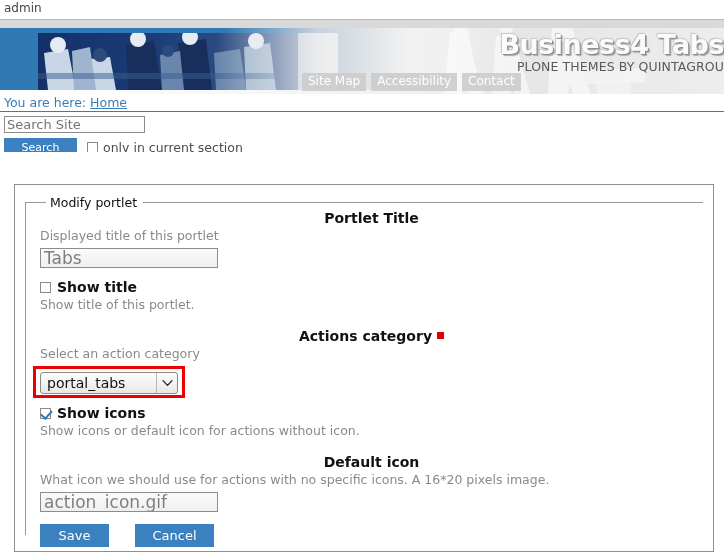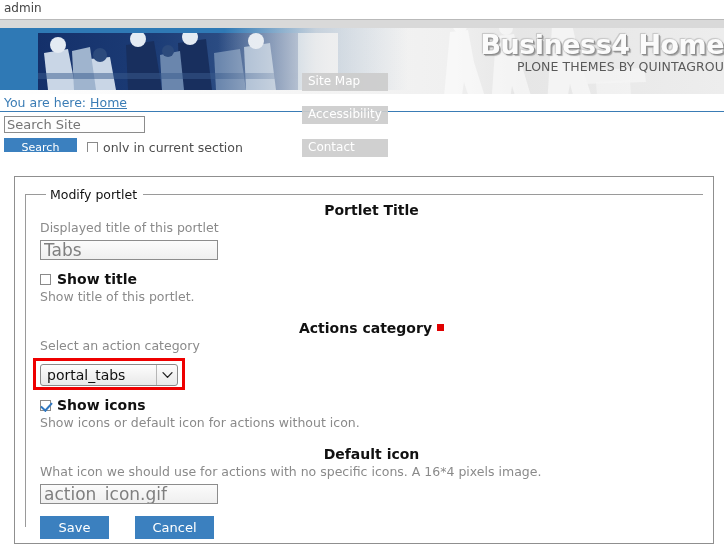--- a/index.html
+++ b/index.html
@@ -108,23 +108,22 @@
     white-space: nowrap;
     margin-top: -1px;
   }
 
   
   .site-actions {
     position: absolute;
     left: 302px;
     top: 73px;
     display: flex;
-    gap: 15px;
+    gap: 5px;
     z-index: 5;
-    flex-direction: column;
   }
   .site-actions a {
     display: inline-block;
     background: rgba(204,204,204,.92);
     color: #ffffff;
     font-size: 12px;
     line-height: 15px;
     padding: 1px 6px 2px 6px;
     text-decoration: none;
     white-space: nowrap;
@@ -212,21 +211,21 @@
     position: absolute;
     left: 0;
     top: 152px;
     width: 724px;
     height: 404px;
     background: #ffffff;
   }
   .content-box {
     position: absolute;
     left: 14px;
-    top: 24px;
+    top: 32px;
     width: 700px;
     height: 368px;
     border: 1px solid #8f8f8f;
     box-sizing: border-box;
     background: #ffffff;
   }
 
   fieldset.modify {
     position: absolute;
     left: 10px;
@@ -421,21 +420,21 @@
       <circle cx="62" cy="22" r="7"></circle>
       <circle cx="130" cy="18" r="6"></circle>
     </g>
     <g fill="#3a5c8e" opacity="0.5">
       <rect x="0" y="40" width="260" height="6"></rect>
     </g>
   </svg>
   <div class="banner-photo-fade"></div>
 
   <div class="logo-wrap">
-    <div class="logo-title">Business4 Home</div>
+    <div class="logo-title">Business4 Tabs</div>
     <div class="logo-sub">PLONE THEMES BY QUINTAGROU</div>
   </div>
 </div>
 
 <div class="site-actions">
   <a href="#">Site Map</a>
   <a href="#">Accessibility</a>
   <a href="#">Contact</a>
 </div>
 
@@ -497,21 +496,21 @@
       <div class="cb-row">
         <span class="cb checked"></span>
         <span class="cb-label">Show icons</span>
       </div>
       <div class="fld-help">Show icons or default icon for actions without icon.</div>
 
       <div class="spacer-11"></div>
 
       <div class="fld">
         <div class="fld-label">Default icon</div>
-        <div class="fld-help">What icon we should use for actions with no specific icons. A 16*4 pixels image.</div>
+        <div class="fld-help">What icon we should use for actions with no specific icons. A 16*20 pixels image.</div>
         <input class="txt-input" type="text" value="action_icon.gif" style="">
       </div>
 
       <div class="btn-row">
         <button class="form-btn">Save</button>
         <button class="form-btn cancel">Cancel</button>
       </div>
 
     </fieldset>
   </div>

